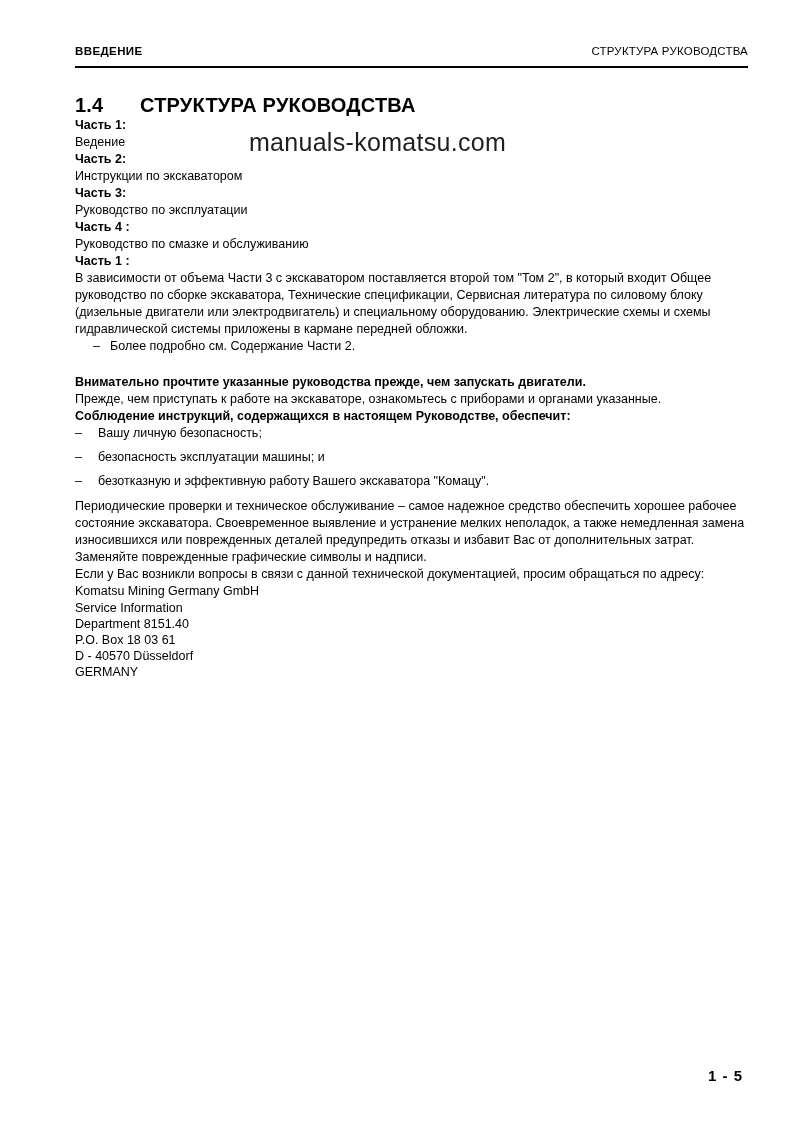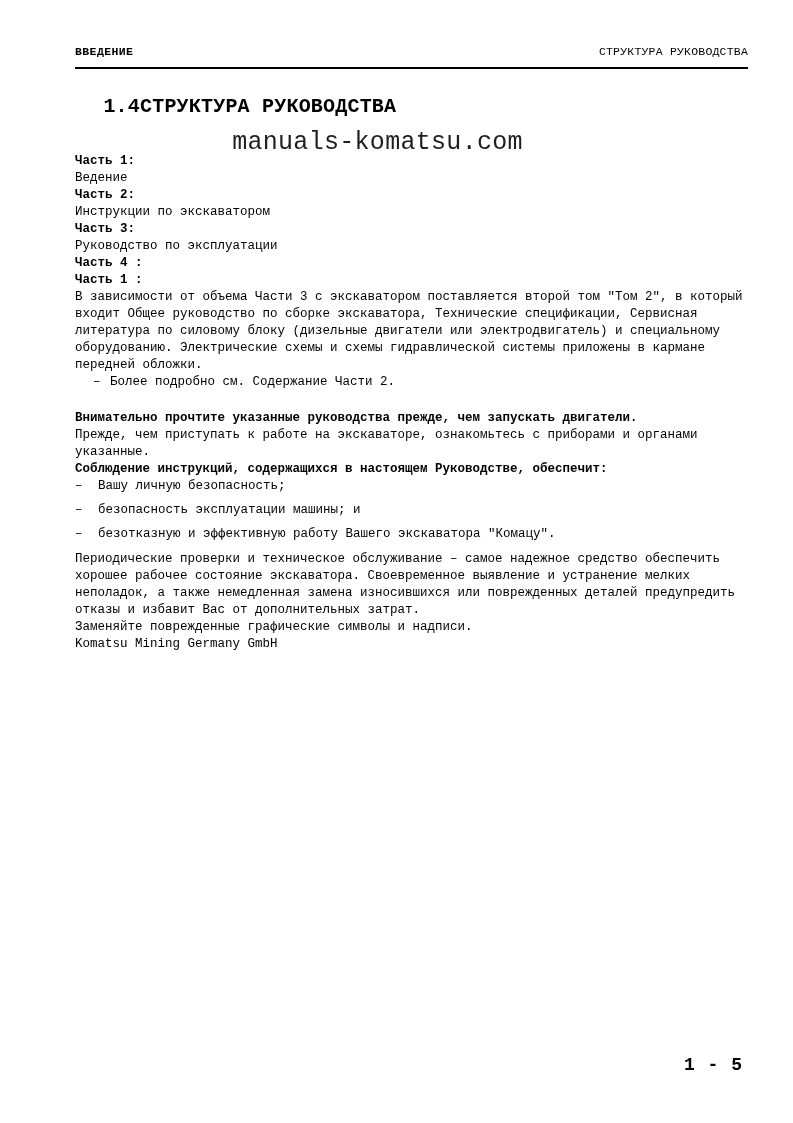--- a/index.html
+++ b/index.html
@@ -1,44 +1,44 @@
 <!DOCTYPE html>
 <html><head>
 <meta charset="utf-8">
 <style>
   html,body { margin:0; padding:0; background:#fff; }
   .page {
     position:relative;
     width:793px; height:1123px;
     background:#ffffff;
-    font-family:Liberation Mono, monospace;
+    font-family:Liberation Sans, sans-serif;
     color:#000;
     box-sizing:border-box;
     padding:45px 45px 0 75px;
     overflow:hidden;
   }
   
   .doc-header { display:flex; justify-content:space-between; align-items:baseline; font-size:11.5px; }
   .doc-header .hl { font-weight:bold; letter-spacing:0.4px; }
   .doc-header .hr { font-weight:normal; letter-spacing:0.2px; }
   .rule { height:2px; background:#000; margin-top:9px; }
 
   
-  .title { display:flex; margin:26px 0 0 0; font-size:20px; font-weight:bold; letter-spacing:0.2px;text-align:right; }
+  .title { display:flex; margin:26px 0 0 0; font-size:20px; font-weight:bold; letter-spacing:0.2px; }
   .title-num { width:65px; flex:0 0 auto; }
 
   
   .watermark {
     position:absolute; top:128px; left:0; width:793px;
     text-align:center; transform:translateX(-19px);
     font-size:25px; color:#1f1f1f; font-weight:normal; letter-spacing:0.3px;
   }
 
   
-  .content { margin-top:35px; font-size:12.5px; line-height:17px; }
+  .content { font-size:12.5px; line-height:17px; }
   .content p { margin:0; }
   .b { font-weight:bold; }
 
   .part-label { font-weight:bold; margin-bottom:15px; }
   .part-body  { margin-bottom:21px; }
   .part5-para { margin-bottom:13px; }
 
   .bullet { display:flex; }
   .bullet .dash { flex:0 0 auto; }
   .bullet.indent { padding-left:18px; }
@@ -52,22 +52,22 @@
   .benefit      { margin-bottom:7px; }
   .benefit:last-child { margin-bottom:8px; }
   .para-maint   { margin-bottom:6px; }
   .para-symbols { margin-bottom:15px; }
   .para-prec    { margin-bottom:15px; }
   .para-contact { margin-bottom:16px; }
   .company      { margin-bottom:10px; }
   .address p    { line-height:16px; }
 
   .page-num {
-    position:absolute; right:50px; bottom:48px;
-    font-size:18px; font-weight:bold; letter-spacing:1px;
+    position:absolute; right:50px; bottom:39px;
+    font-size:15px; font-weight:bold; letter-spacing:1px;
   }
 </style>
 </head>
 <body>
 
 <div class="page">
 
   <div class="doc-header">
     <span class="hl">ВВЕДЕНИЕ</span>
     <span class="hr">СТРУКТУРА РУКОВОДСТВА</span>
@@ -86,20 +86,21 @@
     <p class="part-label">Часть 1:</p>
     <p class="part-body">Ведение</p>
 
     <p class="part-label">Часть 2:</p>
     <p class="part-body">Инструкции по экскаватором</p>
 
     <p class="part-label">Часть 3:</p>
     <p class="part-body">Руководство по эксплуатации</p>
 
     <p class="part-label">Часть 4 :</p>
+    <p class="part-body">Руководство по смазке и обслуживанию</p>
 
     <p class="part-label">Часть 1 :</p>
     <p class="part5-para">В зависимости от объема Части 3 с экскаватором поставляется второй том "Том 2", в который входит Общее руководство по сборке экскаватора, Технические спецификации, Сервисная литература по силовому блоку (дизельные двигатели или электродвигатель) и специальному оборудованию. Электрические схемы и схемы гидравлической системы приложены в кармане передней обложки.</p>
 
     <div class="bullet indent note-bullet">
       <span class="dash">–</span>
       <span class="text">Более подробно см. Содержание Части 2.</span>
     </div>
 
     <p class="b notice-read">Внимательно прочтите указанные руководства прежде, чем запускать двигатели.</p>
@@ -116,21 +117,29 @@
         <span class="text">безопасность эксплуатации машины; и</span>
       </div>
       <div class="bullet flush benefit">
         <span class="dash">–</span>
         <span class="text">безотказную и эффективную работу Вашего экскаватора "Комацу".</span>
       </div>
     </div>
 
     <p class="para-maint">Периодические проверки и техническое обслуживание – самое надежное средство обеспечить хорошее рабочее состояние экскаватора.  Своевременное выявление и устранение мелких неполадок, а также немедленная замена износившихся или поврежденных деталей предупредить отказы и избавит Вас от дополнительных затрат.</p>
     <p class="para-symbols">Заменяйте поврежденные графические символы и надписи.</p>
+    <p class="para-contact">Если у Вас возникли вопросы в связи с данной технической документацией, просим обращаться по адресу:</p>
 
     <p class="company">Komatsu Mining Germany GmbH</p>
 
+    <div class="address">
+      <p>Service Information</p>
+      <p>Department 8151.40</p>
+      <p>P.O. Box 18 03 61</p>
+      <p>D - 40570 Düsseldorf</p>
+      <p>GERMANY</p>
+    </div>
 
   </div>
 
   <div class="page-num">1 - 5</div>
 
 </div>
 
 </body></html>

